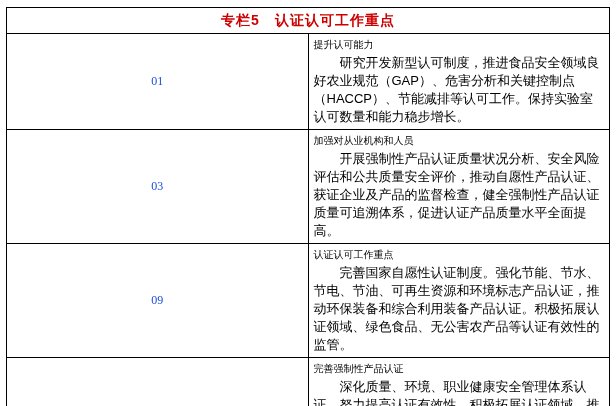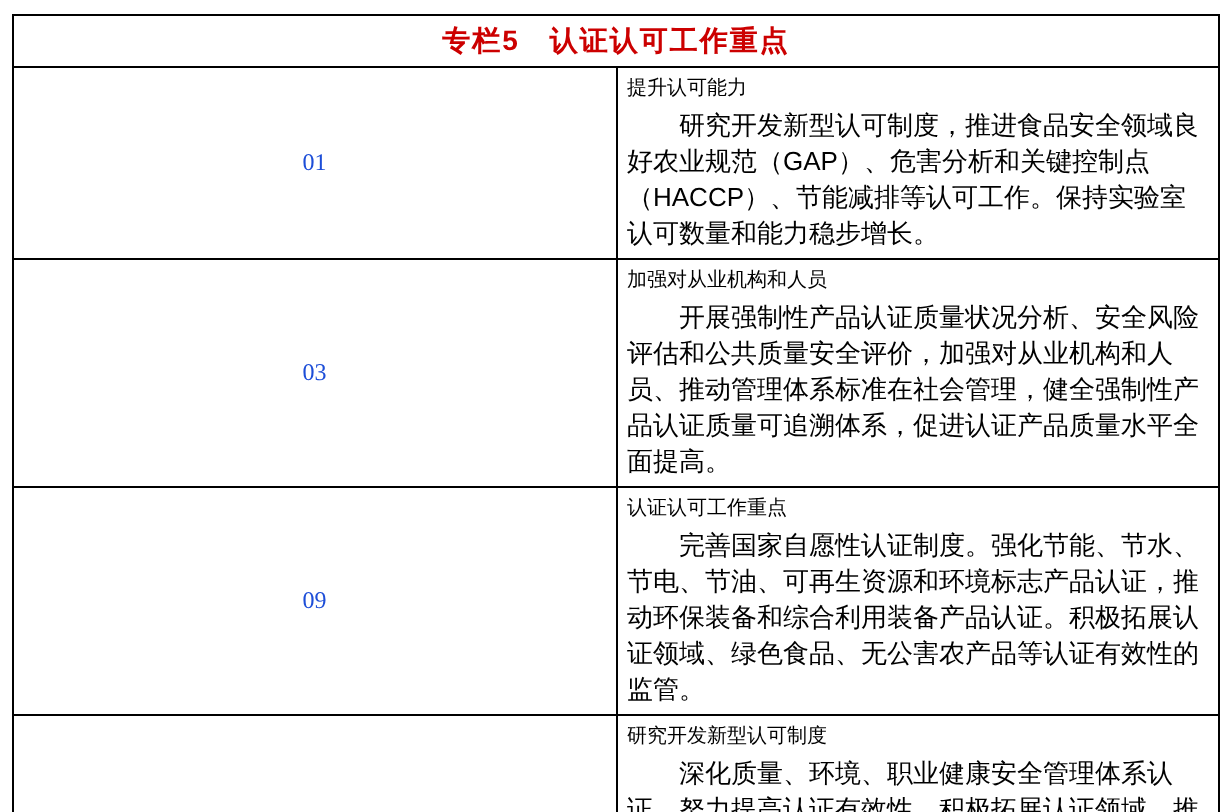--- a/index.html
+++ b/index.html
@@ -80,35 +80,35 @@
         <td class="content-cell">
           <div class="cell-heading">提升认可能力</div>
           <p class="cell-body">研究开发新型认可制度，推进食品安全领域良好农业规范（GAP）、危害分析和关键控制点（HACCP）、节能减排等认可工作。保持实验室认可数量和能力稳步增长。</p>
         </td>
       </tr>
 
       <tr>
         <td class="num-cell">03</td>
         <td class="content-cell">
           <div class="cell-heading">加强对从业机构和人员</div>
-          <p class="cell-body">开展强制性产品认证质量状况分析、安全风险评估和公共质量安全评价，加强对从业机构和人员、推动管理体系标准在社会管理，健全强制性产品认证质量可追溯体系，促进认证产品质量水平全面提高。</p>
+          <p class="cell-body">开展强制性产品认证质量状况分析、安全风险评估和公共质量安全评价，推动自愿性产品认证、获证企业及产品的监督检查，健全强制性产品认证质量可追溯体系，促进认证产品质量水平全面提高。</p>
         </td>
       </tr>
 
       <tr>
         <td class="num-cell">09</td>
         <td class="content-cell">
           <div class="cell-heading">认证认可工作重点</div>
           <p class="cell-body">完善国家自愿性认证制度。强化节能、节水、节电、节油、可再生资源和环境标志产品认证，推动环保装备和综合利用装备产品认证。积极拓展认证领域、绿色食品、无公害农产品等认证有效性的监管。</p>
         </td>
       </tr>
 
       <tr>
         <td class="num-cell">04</td>
         <td class="content-cell">
-          <div class="cell-heading">研究开发新型认可制度</div>
+          <div class="cell-heading">完善强制性产品认证</div>
           <p class="cell-body">深化质量、环境、职业健康安全管理体系认证，努力提高认证有效性，积极拓展认证领域，推动管理体系标准在社会管理、文化教育医疗及新兴产业的广泛应用。加强信息技术服务、供应链安全体系认证的技术研发。</p>
         </td>
       </tr>
 
     </tbody>
   </table>
 </div>
 
 </body></html>

